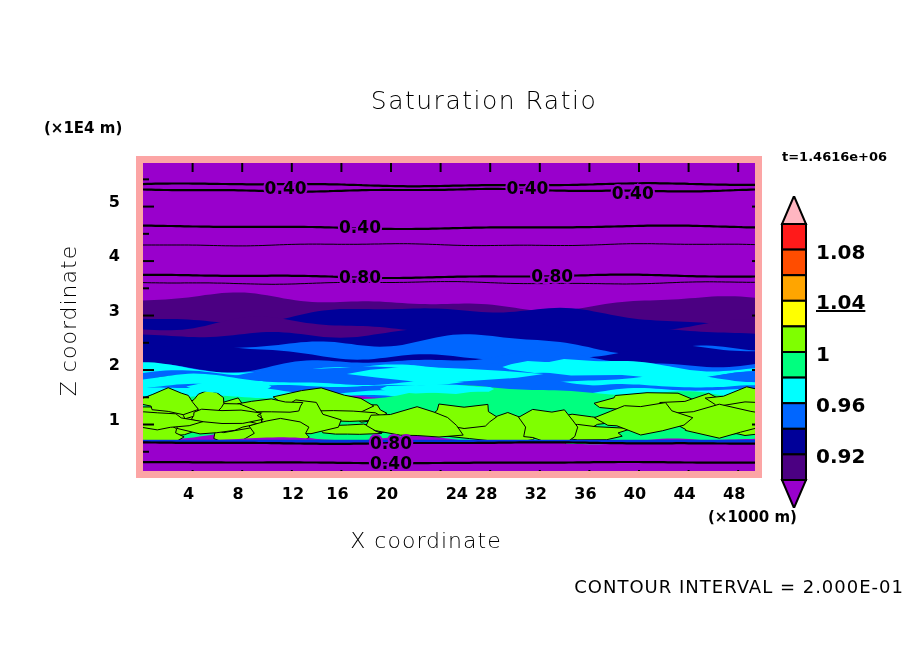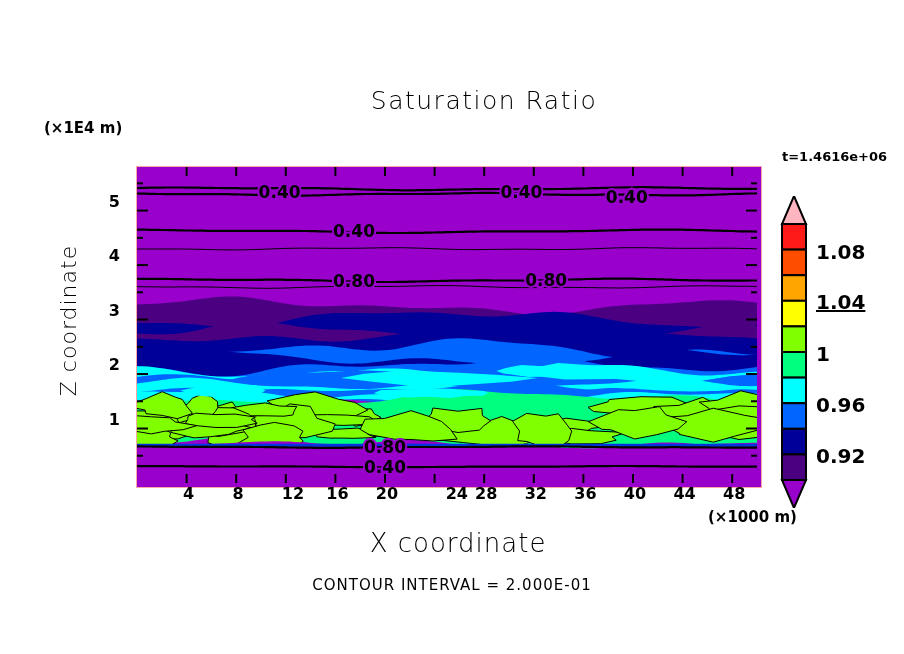--- a/index.html
+++ b/index.html
@@ -7,27 +7,27 @@
        font-family:"DejaVu Sans Mono","Liberation Mono",monospace;color:#000;}
   .abs{position:absolute;}
   #title{left:0;top:86px;width:904px;text-align:center;font-size:25px;letter-spacing:1.5px;
          font-family:"DejaVu Sans","Liberation Sans",sans-serif;font-weight:300;padding-left:32px;}
   #yunit{left:44px;top:119px;font-size:15px;font-weight:bold;
          font-family:"DejaVu Sans","Liberation Sans",sans-serif;}
   #tstamp{left:782px;top:149px;font-size:13px;font-weight:bold;
           font-family:"DejaVu Sans","Liberation Sans",sans-serif;text-align:right;}
   #xunit{left:708px;top:508px;font-size:15px;font-weight:bold;
          font-family:"DejaVu Sans","Liberation Sans",sans-serif;}
-  #xtitle{left:0;top:528px;width:852px;text-align:center;font-size:26px;letter-spacing:1px;
-          font-family:"DejaVu Sans","Liberation Sans",sans-serif;font-weight:300;padding-left:32px;}
+  #xtitle{left:0;top:528px;width:852px;text-align:center;font-size:22px;letter-spacing:1px;
+          font-family:"DejaVu Sans","Liberation Sans",sans-serif;font-weight:300;}
   #ytitle{left:-32px;top:308px;width:200px;text-align:center;font-size:22px;letter-spacing:1px;
           transform:rotate(-90deg);font-family:"DejaVu Sans","Liberation Sans",sans-serif;font-weight:300;}
-  #caption{left:0;top:576px;width:904px;text-align:center;font-size:15px;letter-spacing:1px;
+  #caption{left:0;top:576px;width:904px;text-align:right;font-size:18px;letter-spacing:1px;
            font-family:"DejaVu Sans","Liberation Sans",sans-serif;font-weight:500;}
-  #plot{left:136px;top:166px;width:626px;height:322px;border:1px solid #fca5a5;box-sizing:border-box;
+  #plot{left:136px;top:156px;width:626px;height:322px;border:7px solid #fca5a5;box-sizing:border-box;
         background:#9900CC;overflow:hidden;}
   #plotsvg{position:absolute;left:0;top:0;}
   .xtl{position:absolute;top:484px;font-size:16px;font-weight:bold;text-align:center;width:40px;
        font-family:"DejaVu Sans","Liberation Sans",sans-serif;}
   .ytl{position:absolute;left:96px;font-size:16px;font-weight:bold;text-align:right;width:24px;
        font-family:"DejaVu Sans","Liberation Sans",sans-serif;}
   #cbwrap{left:780px;top:196px;width:28px;height:312px;}
   .cbl{position:absolute;left:816px;font-size:20px;font-weight:bold;
        font-family:"DejaVu Sans","Liberation Sans",sans-serif;}
 </style>

